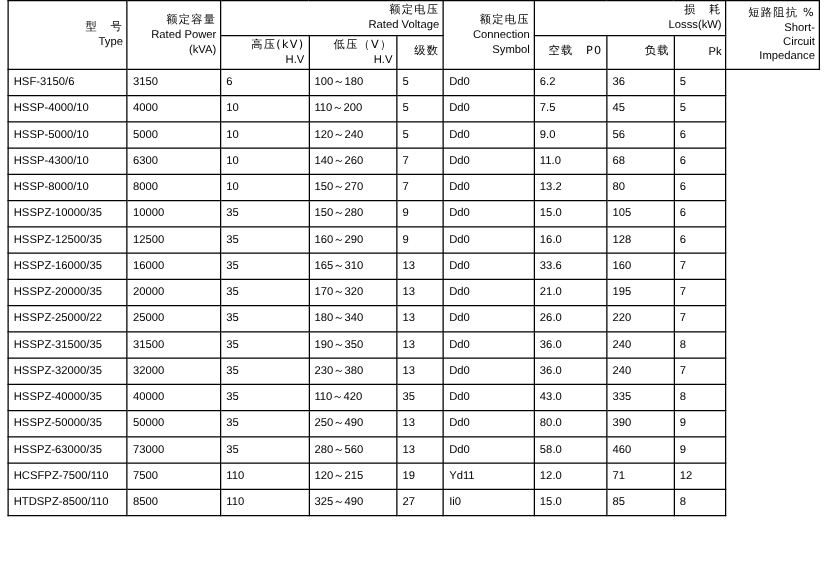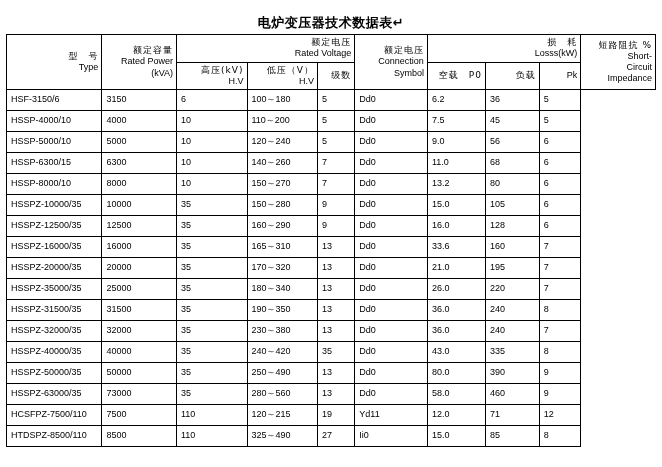--- a/index.html
+++ b/index.html
@@ -81,21 +81,20 @@
   col.c6 { width: 56px; }
   col.c7 { width: 52px; }
   col.c8 { width: 40px; }
   col.c9 { width: 72px; }
 </style>
 </head>
 <body>
 
 <div class="page">
 
-  <div class="title-zh">电炉变压器技术数据表↵</div>
 
   <table class="data">
     <colgroup>
       <col class="c0">
         <col class="c1">
         <col class="c2">
         <col class="c3">
         <col class="c4">
       <col class="c5">
         <col class="c6">
@@ -185,21 +184,21 @@
           <td class="c">5000</td>
           <td class="c">10</td>
           <td class="c">120～240</td>
           <td class="c">5</td>
           <td class="c">Dd0</td>
           <td class="c">9.0</td>
           <td class="c">56</td>
           <td class="c">6</td>
         </tr>
         <tr>
-          <td class="c">HSSP-6300/15</td>
+          <td class="c">HSSP-4300/10</td>
           <td class="c">6300</td>
           <td class="c">10</td>
           <td class="c">140～260</td>
           <td class="c">7</td>
           <td class="c">Dd0</td>
           <td class="c">11.0</td>
           <td class="c">68</td>
           <td class="c">6</td>
         </tr>
         <tr>
@@ -251,21 +250,21 @@
           <td class="c">20000</td>
           <td class="c">35</td>
           <td class="c">170～320</td>
           <td class="c">13</td>
           <td class="c">Dd0</td>
           <td class="c">21.0</td>
           <td class="c">195</td>
           <td class="c">7</td>
         </tr>
         <tr>
-          <td class="c">HSSPZ-35000/35</td>
+          <td class="c">HSSPZ-25000/22</td>
           <td class="c">25000</td>
           <td class="c">35</td>
           <td class="c">180～340</td>
           <td class="c">13</td>
           <td class="c">Dd0</td>
           <td class="c">26.0</td>
           <td class="c">220</td>
           <td class="c">7</td>
         </tr>
         <tr>
@@ -287,21 +286,21 @@
           <td class="c">13</td>
           <td class="c">Dd0</td>
           <td class="c">36.0</td>
           <td class="c">240</td>
           <td class="c">7</td>
         </tr>
         <tr>
           <td class="c">HSSPZ-40000/35</td>
           <td class="c">40000</td>
           <td class="c">35</td>
-          <td class="c">240～420</td>
+          <td class="c">110～420</td>
           <td class="c">35</td>
           <td class="c">Dd0</td>
           <td class="c">43.0</td>
           <td class="c">335</td>
           <td class="c">8</td>
         </tr>
         <tr>
           <td class="c">HSSPZ-50000/35</td>
           <td class="c">50000</td>
           <td class="c">35</td>

